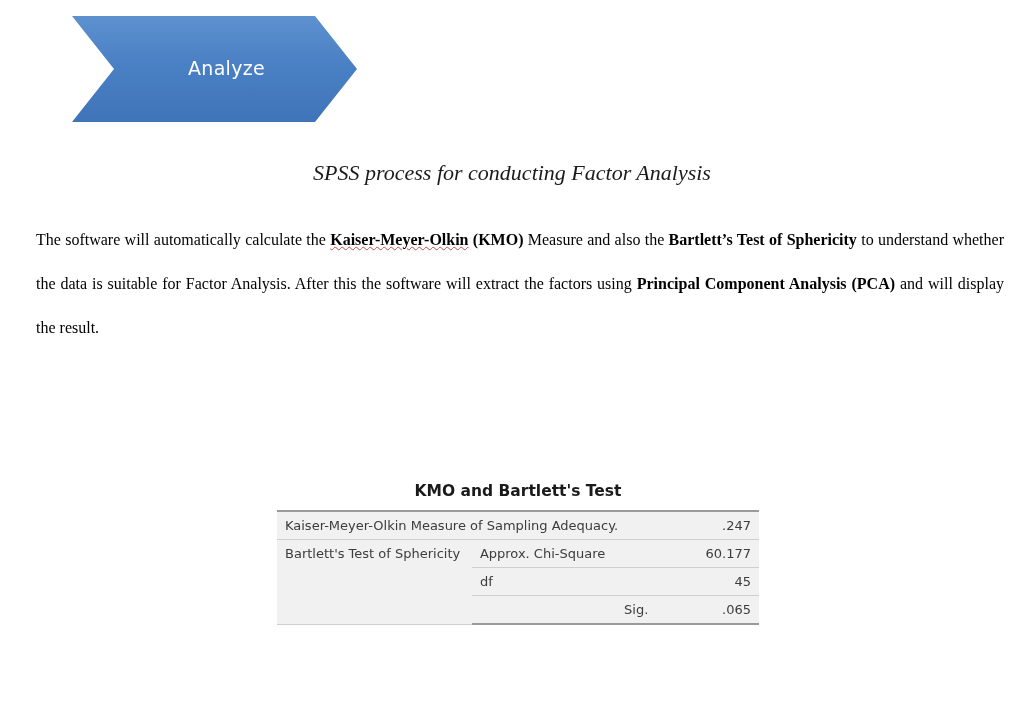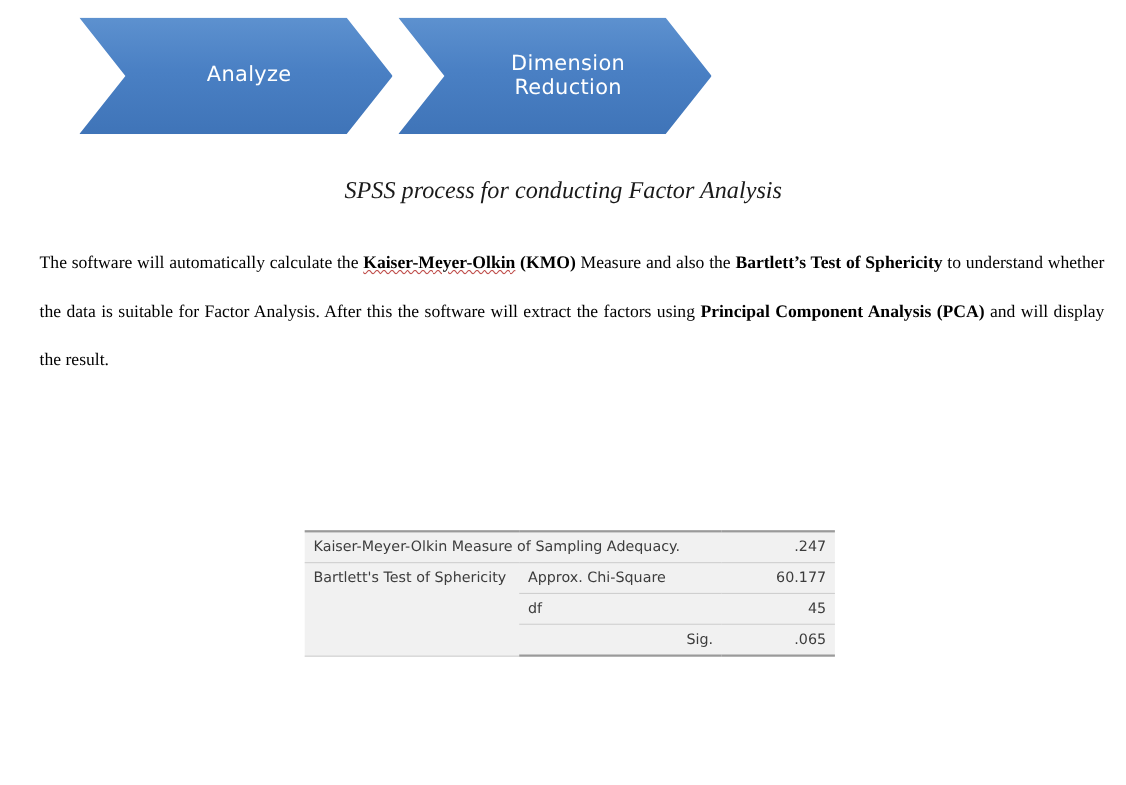--- a/index.html
+++ b/index.html
@@ -121,33 +121,30 @@
   }
   .sep-col { border-left: 1px solid #cfcfcf; }
 </style>
 </head>
 <body>
 
 <div class="process-row">
   <div class="chevron chev-1">
     <span class="chev-text">Analyze</span>
   </div>
-  <div class="chevron chev-2">
-    <span class="chev-text" style="white-space: pre-line;">Dimension
-Reduction</span>
-  </div>
 </div>
 
 <div class="caption">SPSS process for conducting Factor Analysis</div>
 
 <div class="paragraph">
   <span>The software will automatically calculate the </span><b class="wavy-underline">Kaiser-Meyer-Olkin</b><b> (KMO)</b><span> Measure and also the </span><b>Bartlett’s Test of Sphericity</b><span> to understand whether the data is suitable for Factor Analysis. After this the software will extract the factors using </span><b>Principal Component Analysis (PCA)</b><span> and will display the result.</span>
 </div>
 
 <div class="spss-block">
+  <div class="spss-title">KMO and Bartlett's Test</div>
   <table class="spss">
     <tbody>
       <tr class="top-rule inner-rule">
         <td class="label-wide" colspan="2">Kaiser-Meyer-Olkin Measure of Sampling Adequacy.</td>
         <td class="value sep-col">.247</td>
       </tr>
       <tr class="inner-rule">
         <td class="label-left" rowspan="3">Bartlett's Test of Sphericity</td>
         <td class="label-mid sep-col">Approx. Chi-Square</td>
         <td class="value sep-col">60.177</td>

